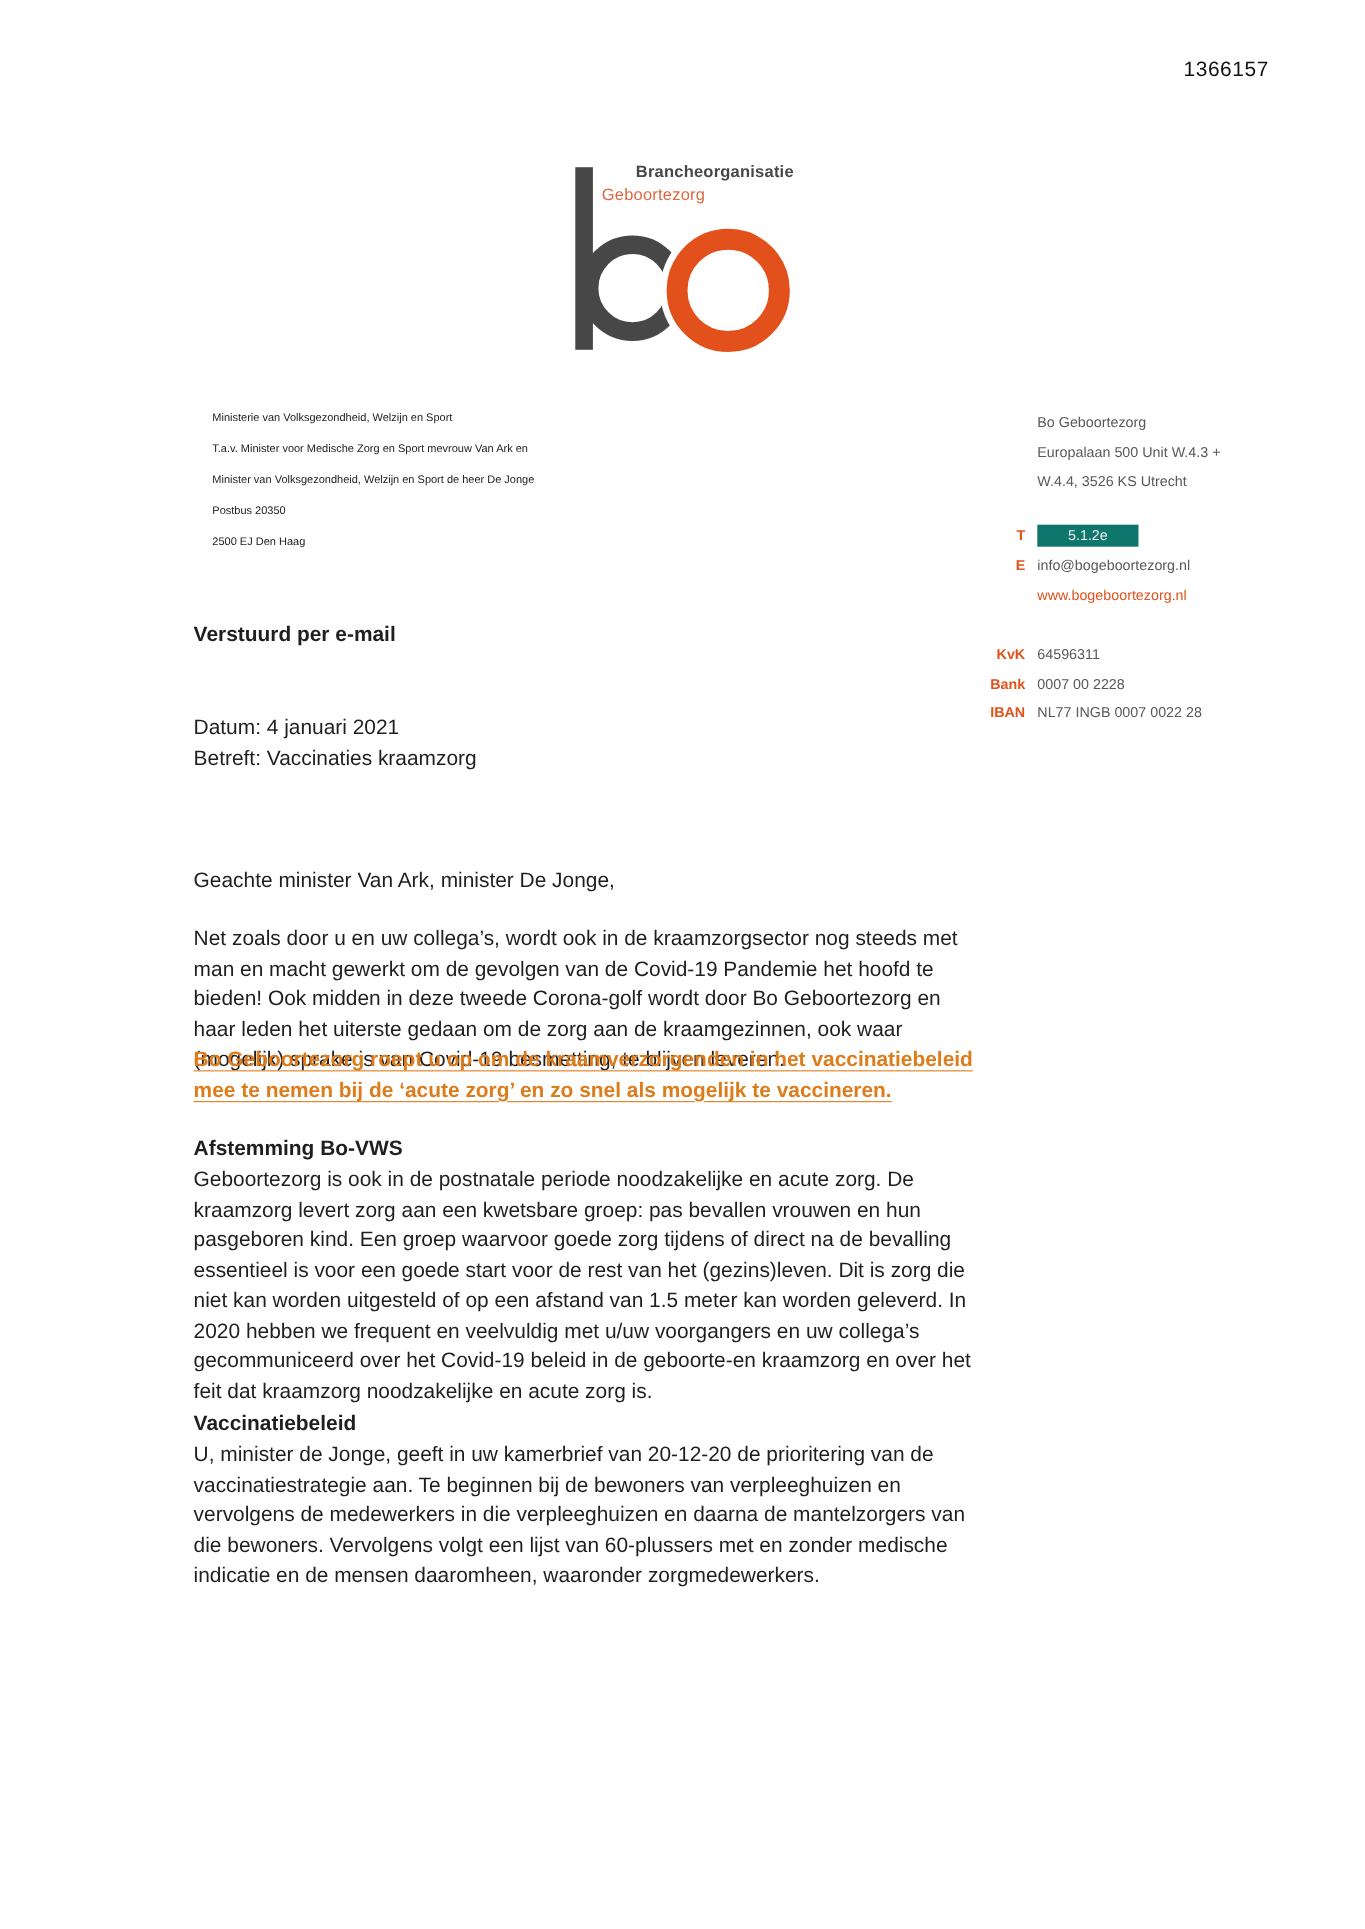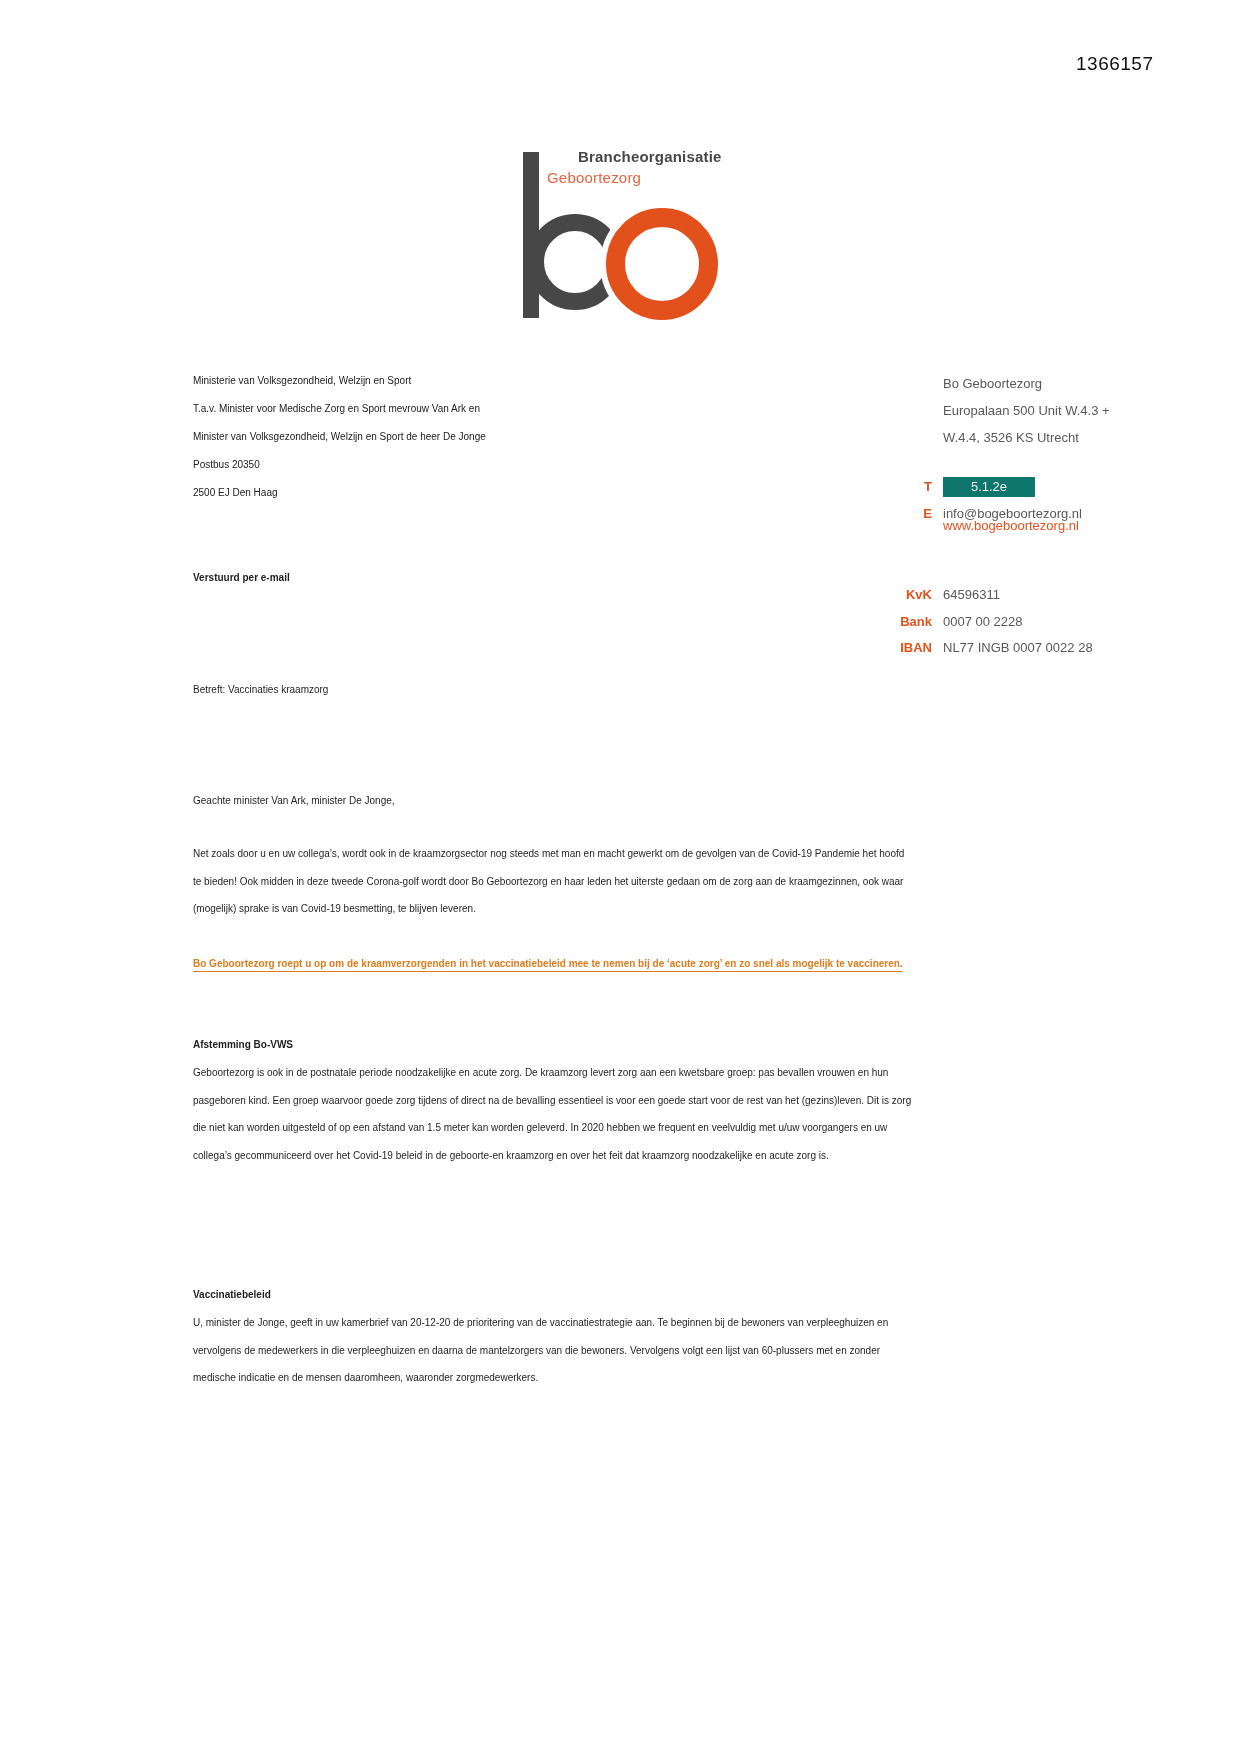--- a/index.html
+++ b/index.html
@@ -62,22 +62,22 @@
   .side-row .val { margin-left:11px; }
   .side-row .val.orange { color:#E2521B; }
   .redaction {
     display:inline-block; width:92px; height:20px;
     background:#0f766e; color:#EFEFEF; text-align:center;
     font-size:13px; line-height:20px;
   }
 
   
   .block {
-    position:absolute; left:193px; width:720px;
-    font-size:10px; line-height:27.5px; color:#1f1f1f;
+    position:absolute; left:176px; width:720px;
+    font-size:19px; line-height:27.5px; color:#1f1f1f;
   }
   .bold { font-weight:bold; }
   .highlight {
     color:#DE7C1C; font-weight:bold;
     text-decoration:underline;
     text-underline-offset:4px;
   }
 </style>
 </head>
 <body>
@@ -116,39 +116,40 @@
     <span class="val">W.4.4, 3526 KS Utrecht</span>
   </div>
   <div class="side-row" style="top:477px">
     <span class="lbl">T</span>
     <span class="val"><span class="redaction">5.1.2e</span></span>
   </div>
   <div class="side-row" style="top:504px">
     <span class="lbl">E</span>
     <span class="val">info@bogeboortezorg.nl</span>
   </div>
-  <div class="side-row" style="top:516px">
+  <div class="side-row" style="top:531px">
     <span class="lbl"></span>
     <span class="val orange">www.bogeboortezorg.nl</span>
   </div>
   <div class="side-row" style="top:585px">
     <span class="lbl">KvK</span>
     <span class="val">64596311</span>
   </div>
   <div class="side-row" style="top:612px">
     <span class="lbl">Bank</span>
     <span class="val">0007 00 2228</span>
   </div>
   <div class="side-row" style="top:638px">
     <span class="lbl">IBAN</span>
     <span class="val">NL77 INGB 0007 0022 28</span>
   </div>
 
   <div class="block bold" style="top:564px">Verstuurd per e-mail</div>
 
+  <div class="block" style="top:648px">Datum: 4 januari 2021</div>
   <div class="block" style="top:676px">Betreft: Vaccinaties kraamzorg</div>
 
   <div class="block" style="top:787px">Geachte minister Van Ark, minister De Jonge,</div>
 
   <div class="block" style="top:840px">Net zoals door u en uw collega’s, wordt ook in de kraamzorgsector nog steeds met man en macht gewerkt om de gevolgen van de Covid-19 Pandemie het hoofd te bieden!  Ook midden in deze tweede Corona-golf wordt door Bo Geboortezorg en haar leden het uiterste gedaan om de zorg aan de kraamgezinnen, ook waar (mogelijk) sprake is van Covid-19 besmetting, te blijven leveren.</div>
 
   <div class="block highlight" style="top:950px">Bo Geboortezorg roept u op om de kraamverzorgenden in het vaccinatiebeleid mee te nemen bij de ‘acute zorg’ en zo snel als mogelijk te vaccineren.</div>
 
   <div class="block bold" style="top:1031px">Afstemming Bo-VWS</div>
   <div class="block" style="top:1059px">Geboortezorg is ook in de postnatale periode noodzakelijke en acute zorg. De kraamzorg levert zorg aan een kwetsbare groep: pas bevallen vrouwen en hun pasgeboren kind. Een groep waarvoor goede zorg tijdens of direct na de bevalling essentieel is voor een goede start voor de rest van het (gezins)leven. Dit is zorg die niet kan worden uitgesteld of op een afstand van 1.5 meter kan worden geleverd. In 2020 hebben we frequent en veelvuldig met u/uw voorgangers en uw collega’s gecommuniceerd over het Covid-19 beleid in de geboorte-en kraamzorg en over het feit dat kraamzorg noodzakelijke en acute zorg is.</div>

